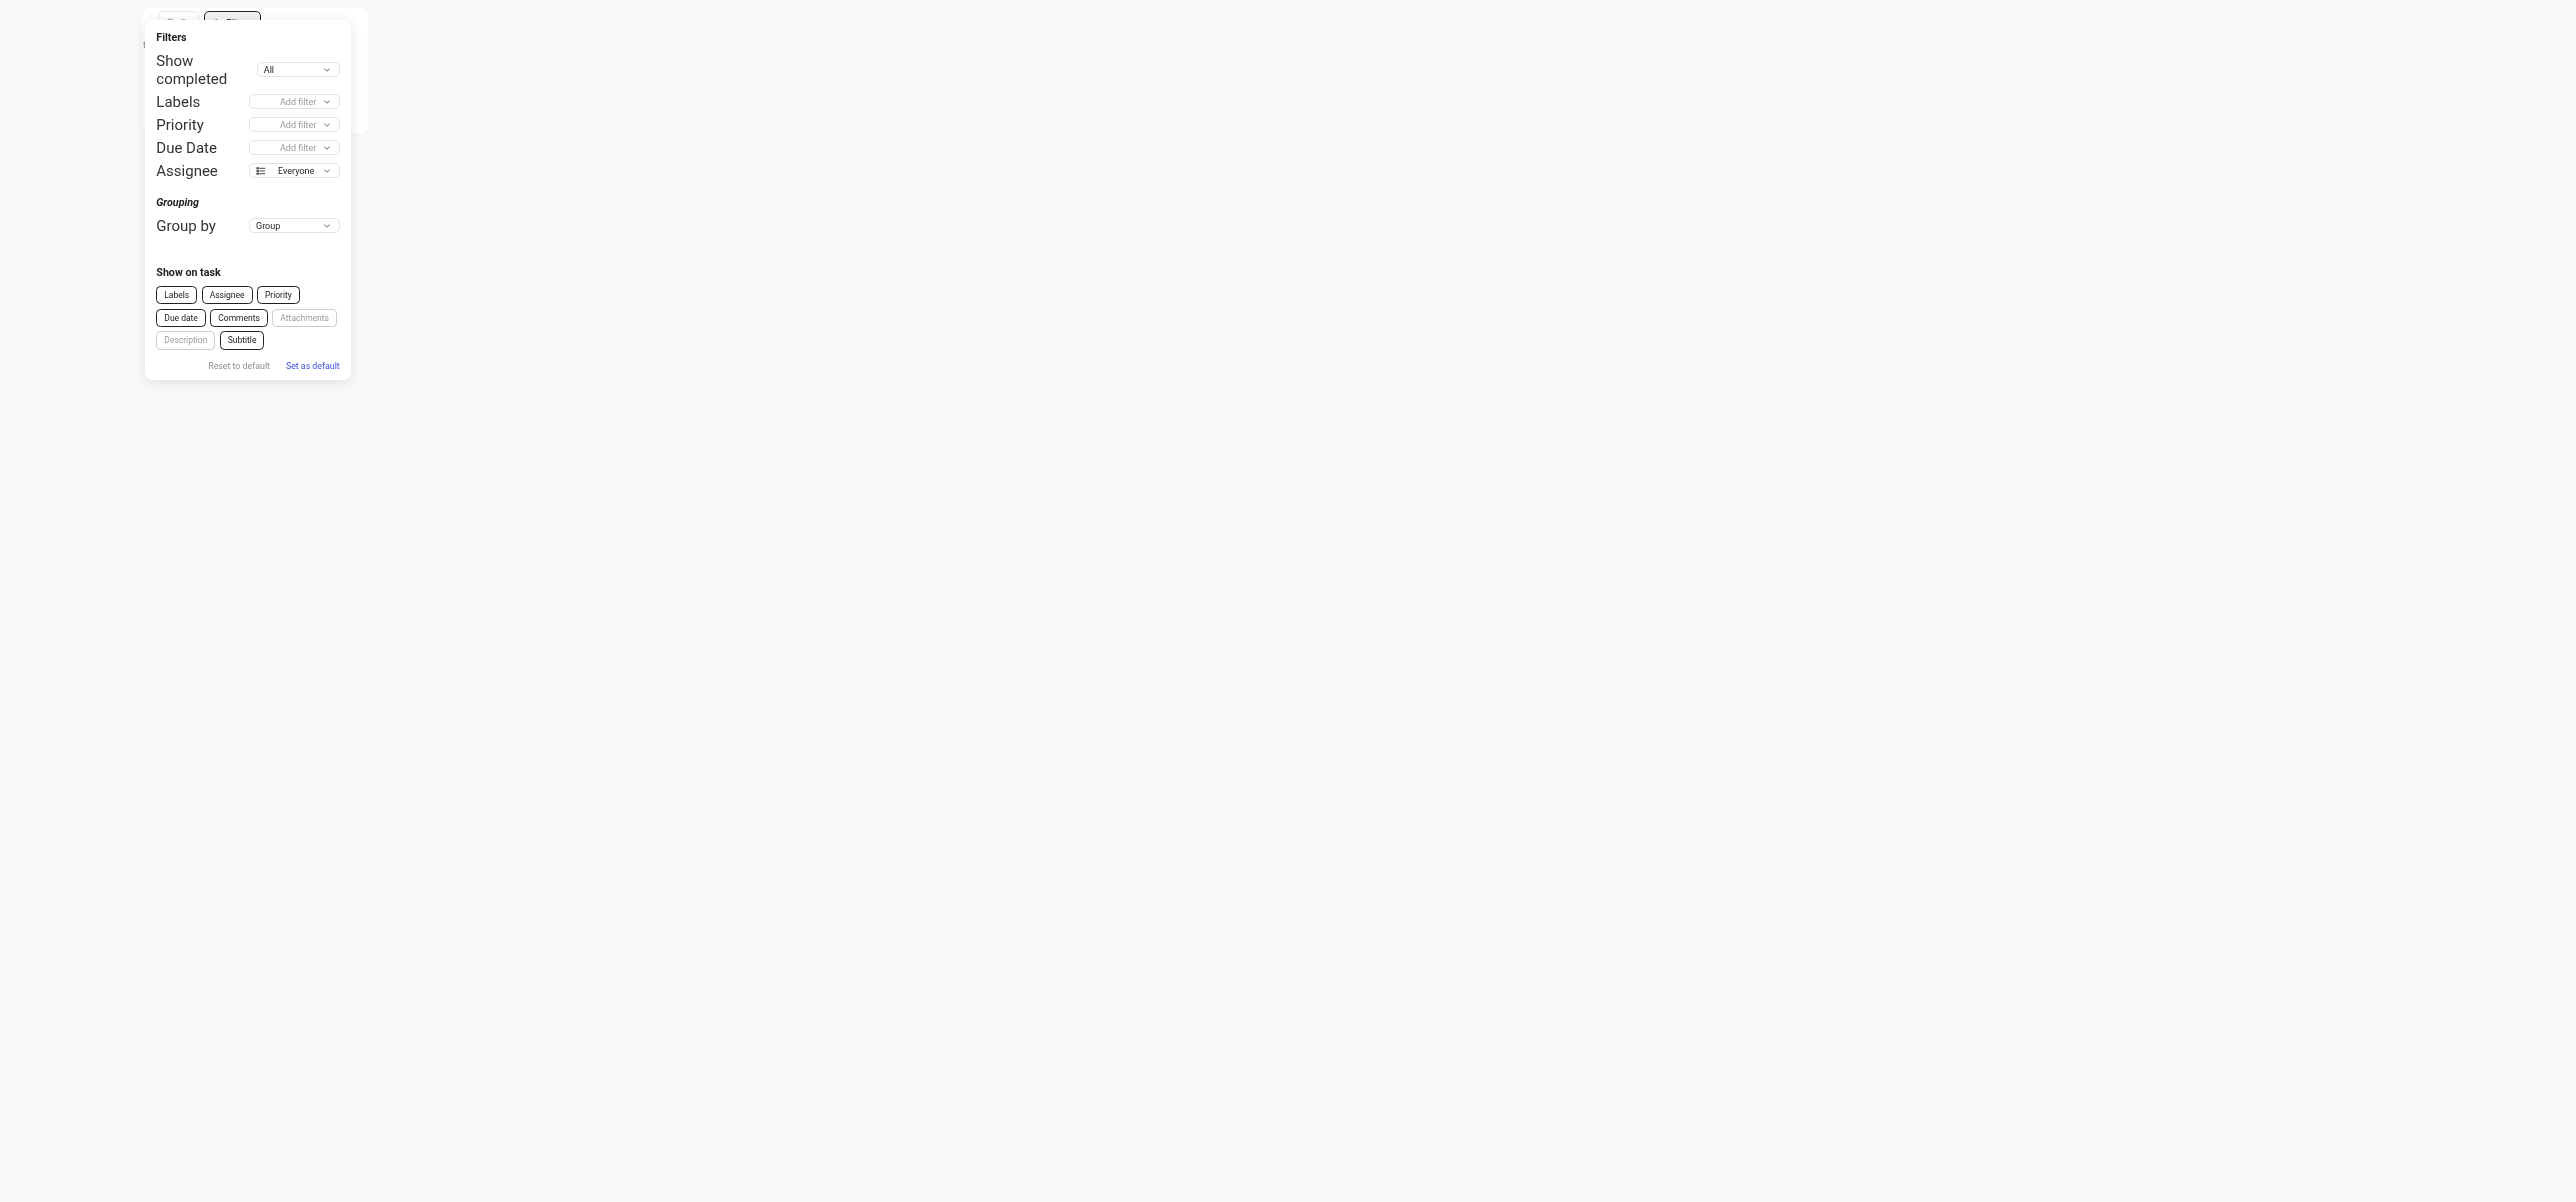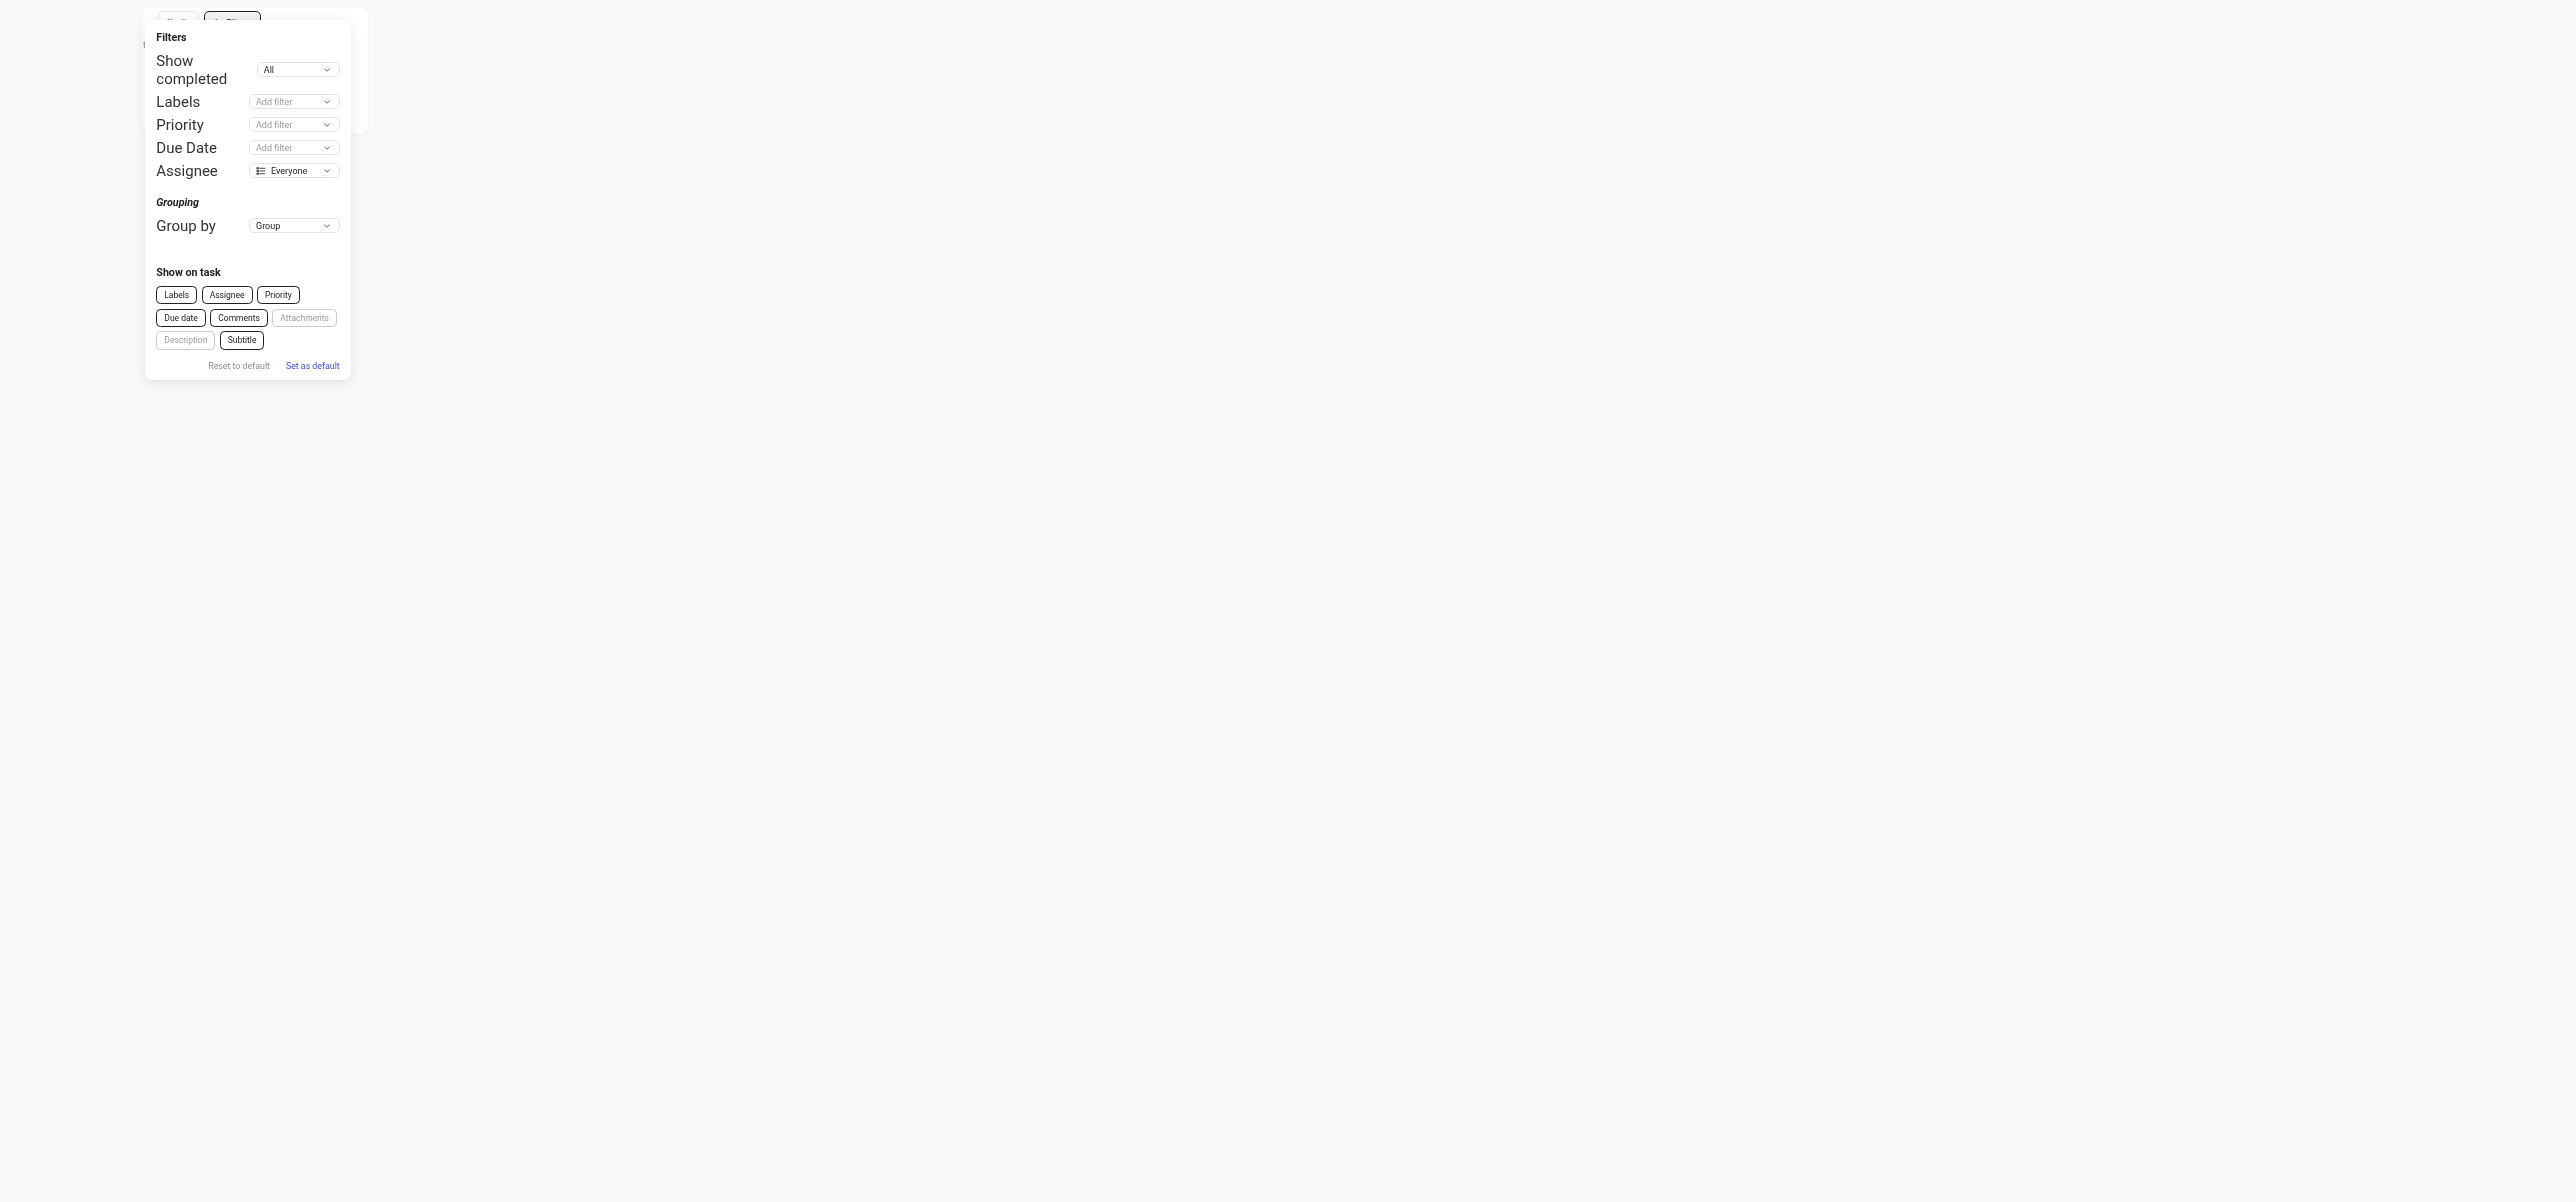--- a/index.html
+++ b/index.html
@@ -110,22 +110,22 @@
       height: 15px;
       border: 0.6px solid #e3e3e3;
       border-radius: 5px;
       padding: 0 6.3px;
       font-size: 9px;
       color: #222;
       cursor: pointer;
       background: #fff;
     }
     .select .value { flex: 1; }
-    .select .placeholder { color: #9a9a9a; }
-    .select .left-group { display:flex; align-items:center; gap:5px; }
+    .select .placeholder { color: #9a9a9a; margin-left: 24px; }
+    .select .left-group { display:flex; align-items:center; gap:12px; }
     .chips {
       display: flex;
       flex-wrap: wrap;
       gap: 4.4px;
       margin-top: 1.3px;
     }
     .chip {
       font-size: 8.5px;
       padding: 3.1px 7px;
       border-radius: 4.4px;

